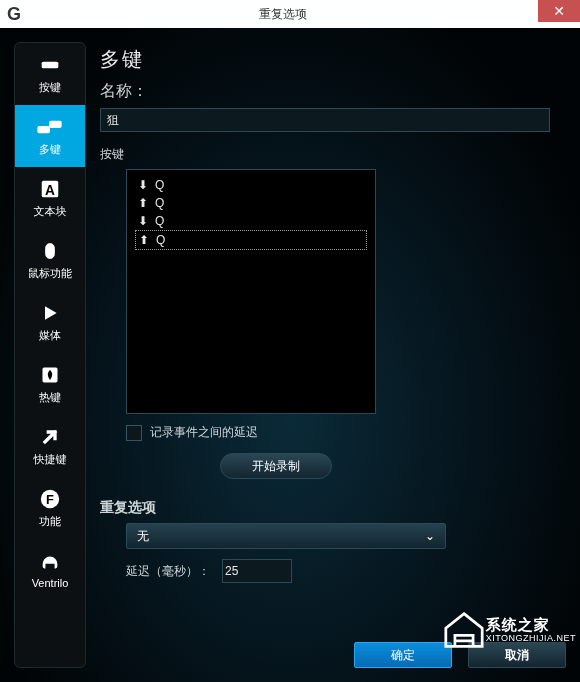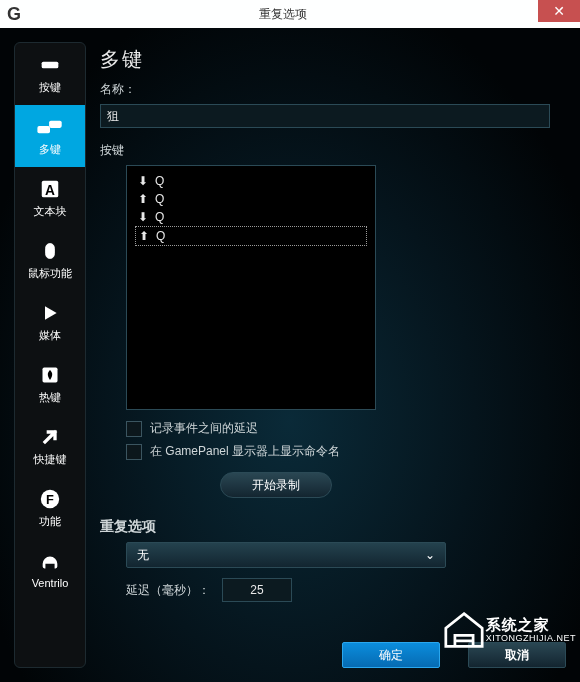--- a/index.html
+++ b/index.html
@@ -14,39 +14,39 @@
   
   .sidebar{position:absolute;top:14px;left:14px;width:70px;bottom:14px;background:#0d1012;border:1px solid #1d2a30;border-radius:6px;display:flex;flex-direction:column;overflow:hidden;}
   .side-item{height:62px;display:flex;flex-direction:column;align-items:center;justify-content:center;cursor:pointer;color:#fff;}
   .side-item.selected{background:#00a7e1;}
   .side-item .ic{width:26px;height:22px;display:flex;align-items:center;justify-content:center;}
   .side-item .lbl{font-size:11px;margin-top:4px;}
   .side-item svg{fill:#fff;}
   
   .main{position:absolute;top:18px;left:100px;right:14px;bottom:14px;}
   .main h1{margin:0 0 8px 0;font-size:20px;font-weight:normal;letter-spacing:2px;}
-  .row-label{color:#cfd6d8;font-size:12px;margin-bottom:6px;}
+  .row-label{color:#cfd6d8;font-size:16px;margin-bottom:6px;}
   .text-input{width:450px;height:24px;background:#0c1a20;border:1px solid #2b4a56;color:#e8e8e8;padding:0 6px;font-size:12px;box-sizing:border-box;}
   .section-label{color:#cfd6d8;font-size:12px;margin:14px 0 6px 0;}
   .key-box{margin-left:26px;width:250px;height:245px;background:#000;border:1px solid #2b4a56;padding:6px 8px;box-sizing:border-box;}
   .key-row{display:flex;align-items:center;height:18px;font-size:12px;}
   .key-row .arrow{width:16px;text-align:center;}
   .key-row .k{margin-left:4px;}
   .key-row.sel{border:1px dotted #9a9a9a;}
   .chk-line{display:flex;align-items:center;margin-top:10px;margin-left:26px;font-size:12px;color:#cfd6d8;}
   .chk{width:14px;height:14px;border:1px solid #3b5560;background:#0c171c;margin-right:8px;display:inline-block;}
   .btn{display:inline-flex;align-items:center;justify-content:center;height:24px;border:1px solid #2b4a56;background:linear-gradient(#2a4753,#132530);font-size:12px;color:#fff;cursor:pointer;border-radius:2px;}
   .btn.rec{width:110px;margin:12px 0 0 120px;border-radius:13px;}
   .repeat-label{color:#cfd6d8;font-size:14px;margin:20px 0 6px 0;font-weight:bold;}
   .dropdown{margin-left:26px;width:320px;height:26px;background:linear-gradient(#24424e,#122530);border:1px solid #2b4a56;display:flex;align-items:center;justify-content:space-between;padding:0 10px;color:#fff;border-radius:2px;box-sizing:border-box;}
   .dropdown .chev{font-size:12px;}
   .delay-line{display:flex;align-items:center;margin:10px 0 0 26px;font-size:12px;color:#cfd6d8;}
-  .delay-input{width:64px;height:20px;background:#0c1a20;border:1px solid #2b4a56;color:#e8e8e8;text-align:center;margin-left:12px;font-size:12px;}
-  
-  .footer{position:absolute;bottom:0;right:0;display:flex;gap:28px;}
+  .delay-input{width:64px;height:20px;background:#0c1a20;border:1px solid #2b4a56;color:#e8e8e8;margin-left:12px;font-size:12px;}
+  
+  .footer{position:absolute;bottom:0;right:0;display:flex;gap:16px;}
   .btn.ok{width:96px;background:linear-gradient(#0b8ddc,#066bb3);border:1px solid #2aa7ee;}
   .btn.cancel{width:96px;font-weight:bold;}
   
   .stamp{position:absolute;right:4px;bottom:32px;display:flex;align-items:center;color:#fff;}
   .stamp .logo{width:44px;height:40px;}
   .stamp .txt{display:flex;flex-direction:column;line-height:1.15;}
   .stamp .txt .a{font-size:15px;font-weight:bold;letter-spacing:1px;}
   .stamp .txt .b{font-size:9px;letter-spacing:0.5px;}
 </style>
 </head>
@@ -178,24 +178,20 @@
         <div class="key-row sel">
           <span class="arrow">⬆</span>
           <span class="k">Q</span>
         </div>
       </div>
 
       <div class="chk-line">
         <span class="chk"></span>
         <span>记录事件之间的延迟</span>
       </div>
-      <div class="chk-line" style="margin-top:6px;">
-        <span class="chk"></span>
-        <span>在 GamePanel 显示器上显示命令名</span>
-      </div>
 
       <div class="btn rec">
         <span>开始录制</span>
       </div>
 
       <div class="repeat-label">重复选项</div>
       <div class="dropdown">
         <span>无</span>
         <span class="chev">⌄</span>
       </div>

